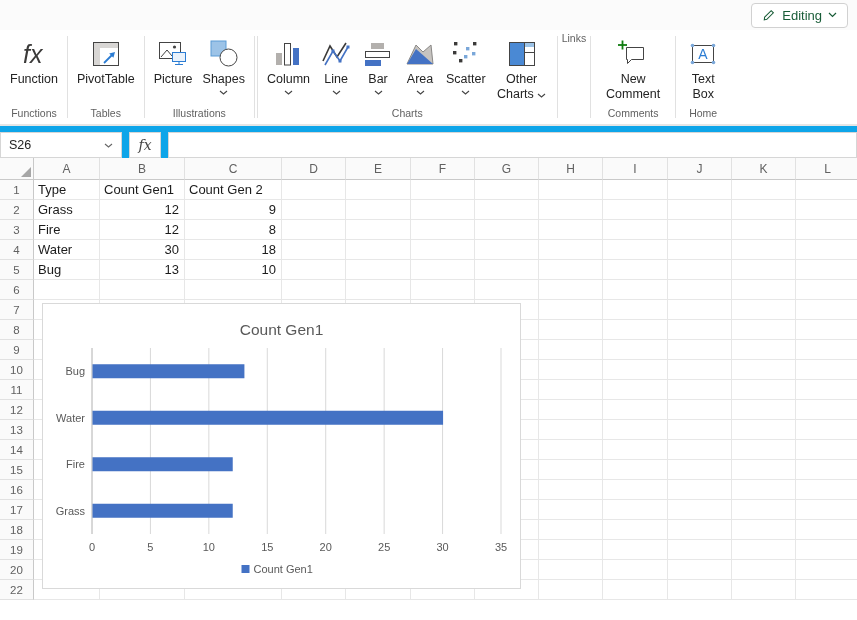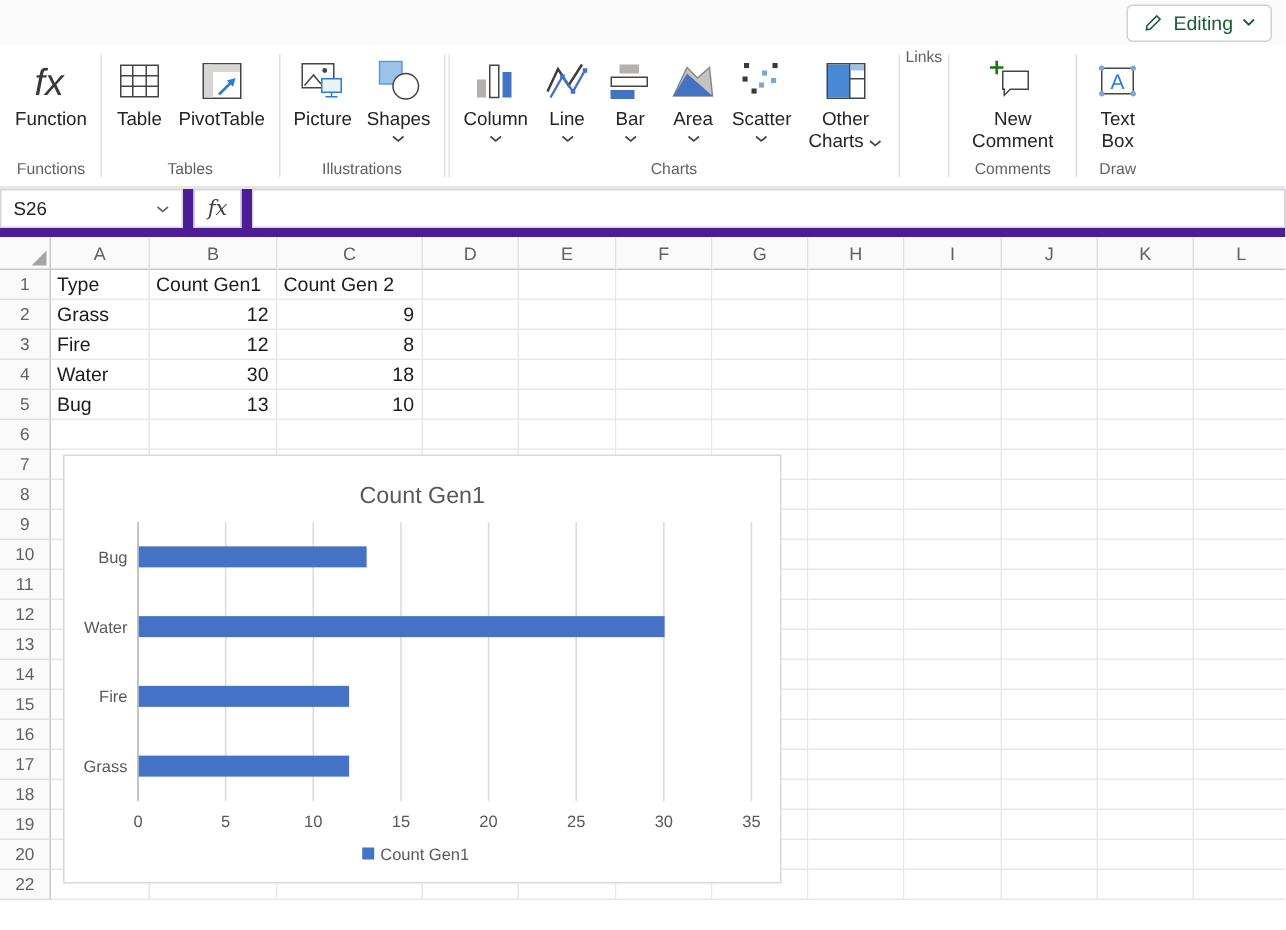--- a/index.html
+++ b/index.html
@@ -27,22 +27,22 @@
   .ritem{display:flex;flex-direction:column;align-items:center;padding:1px 5px;
     cursor:pointer;min-width:40px}
   .ricon{height:36px;display:flex;align-items:center;justify-content:center}
   .rlabel{font-size:12.5px;color:#242424;text-align:center;line-height:15px;white-space:nowrap}
   .rlabel.wrap{white-space:normal}
   .rchev{margin-top:3px}
   .rgrouplabel{font-size:10.5px;color:#616161;padding:2px 0 5px;white-space:nowrap}
   .rdivider{width:1px;background:#e1e1e1;margin:6px 1px}
 
   
-  .fstrip{position:absolute;top:126px;left:0;right:0;height:32px;background:#4c1d95;
-    display:flex;align-items:flex-start}
+  .fstrip{position:absolute;top:126px;left:0;right:0;height:32px;background:#0ea5e9;
+    display:flex;align-items:flex-end}
   .namebox{width:122px;height:26px;border:1px solid #d6d6d6;background:#fff;
     display:flex;align-items:center;padding:0 8px;font-size:12.5px;color:#242424;cursor:pointer}
   .namebox .chev{margin-left:auto}
   .fxbtn{width:32px;height:26px;border:1px solid #d6d6d6;background:#fff;margin-left:7px;
     display:flex;align-items:center;justify-content:center;cursor:pointer;
     font-family:"DejaVu Serif",serif;font-style:italic;font-size:14px;color:#444}
   .finput{flex:1;height:26px;border:1px solid #d6d6d6;margin-left:7px;outline:none;
     font-size:12.5px;padding:0 6px;font-family:"Liberation Sans",sans-serif}
 
   
@@ -100,32 +100,20 @@
       </div>
       <div class="rgrouplabel">Functions</div>
     </div>
     <div class="rdivider"></div>
 
     <div class="rgroup">
       <div class="ritems">
         <div class="ritem">
           <div class="ricon">
             <svg width="32" height="32" viewBox="0 0 32 32">
-              <rect x="3.5" y="5.5" width="25" height="21" fill="#fff" stroke="#444"></rect>
-              <line x1="3.5" y1="12.5" x2="28.5" y2="12.5" stroke="#444"></line>
-              <line x1="3.5" y1="19.5" x2="28.5" y2="19.5" stroke="#444"></line>
-              <line x1="11.5" y1="5.5" x2="11.5" y2="26.5" stroke="#444"></line>
-              <line x1="20.5" y1="5.5" x2="20.5" y2="26.5" stroke="#444"></line>
-            </svg>
-          </div>
-          <div class="rlabel">Table</div>
-        </div>
-        <div class="ritem">
-          <div class="ricon">
-            <svg width="32" height="32" viewBox="0 0 32 32">
               <rect x="3.5" y="4.5" width="25" height="23" fill="#fff" stroke="#444"></rect>
               <rect x="4" y="5" width="6" height="22" fill="#d8d6d4"></rect>
               <rect x="4" y="5" width="24" height="5" fill="#d8d6d4"></rect>
               <line x1="14" y1="25" x2="22" y2="17" stroke="#2b7cd3" stroke-width="1.8"></line>
               <polygon points="25,14 19.2,15.6 23.4,19.8" fill="#2b7cd3"></polygon>
             </svg>
           </div>
           <div class="rlabel">PivotTable</div>
         </div>
       </div>
@@ -289,21 +277,21 @@
               <text x="16" y="21" text-anchor="middle" font-size="14" fill="#2b7cd3">A</text>
               <circle cx="5.5" cy="7.5" r="1.8" fill="#7aa7d9"></circle>
               <circle cx="26.5" cy="7.5" r="1.8" fill="#7aa7d9"></circle>
               <circle cx="5.5" cy="24.5" r="1.8" fill="#7aa7d9"></circle>
               <circle cx="26.5" cy="24.5" r="1.8" fill="#7aa7d9"></circle>
             </svg>
           </div>
           <div class="rlabel wrap" style="max-width:36px">Text Box</div>
         </div>
       </div>
-      <div class="rgrouplabel">Draw</div>
+      <div class="rgrouplabel">Home</div>
     </div>
   </div>
 
   <div class="fstrip">
     <div class="namebox">
       <span>S26</span>
       <svg class="chev" width="9" height="5" viewBox="0 0 9 5">
           <polyline points="1,1 4.5,4 8,1" fill="none" stroke="#666" stroke-width="1.1"></polyline>
         </svg>
     </div>

